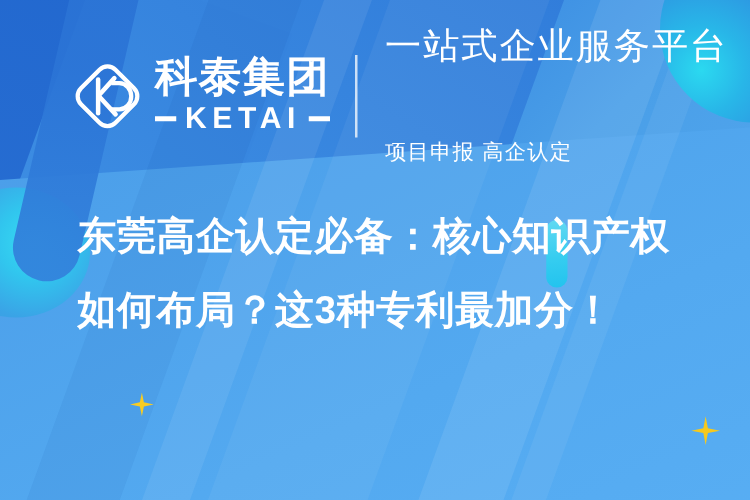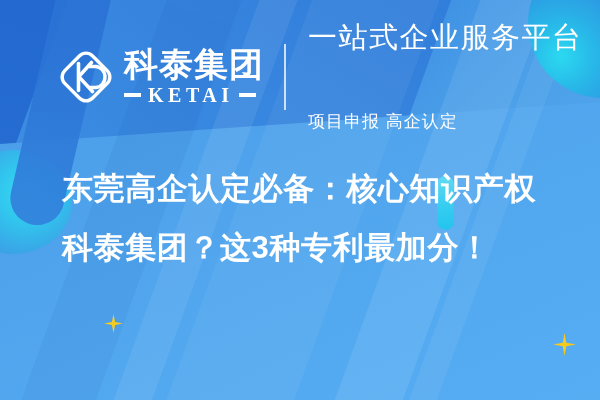--- a/index.html
+++ b/index.html
@@ -129,26 +129,25 @@
     white-space: nowrap;
   }
   .logo-en-row {
     display: flex;
     align-items: center;
     margin-top: 2px;
     white-space: nowrap;
   }
   .dash { width: 17px; height: 4px; background: #fff; flex: 0 0 auto; }
   .logo-en {
-    font-size: 20px;
+    font-size: 24px;
     font-weight: bold;
     color: #ffffff;
     letter-spacing: 4.5px;
     margin: 0 6px 0 7px;
-    font-family: Liberation Serif, serif;
   }
 
   .vdivider {
     width: 2px;
     height: 66px;
     background: rgba(255,255,255,.75);
     margin: 0 22px 0 20px;
     flex: 0 0 auto;
   }
 
@@ -242,16 +241,16 @@
     <div class="vdivider"></div>
 
     <div class="slogan">
       <div class="slogan-main">一站式企业服务平台</div>
       <div class="slogan-sub">项目申报 高企认定</div>
     </div>
   </div>
 
   <div class="headline">
     <div class="headline-line">东莞高企认定必备：核心知识产权</div>
-    <div class="headline-line">科泰集团？这3种专利最加分！</div>
+    <div class="headline-line">如何布局？这3种专利最加分！</div>
   </div>
 
 </div>
 
 </body></html>

